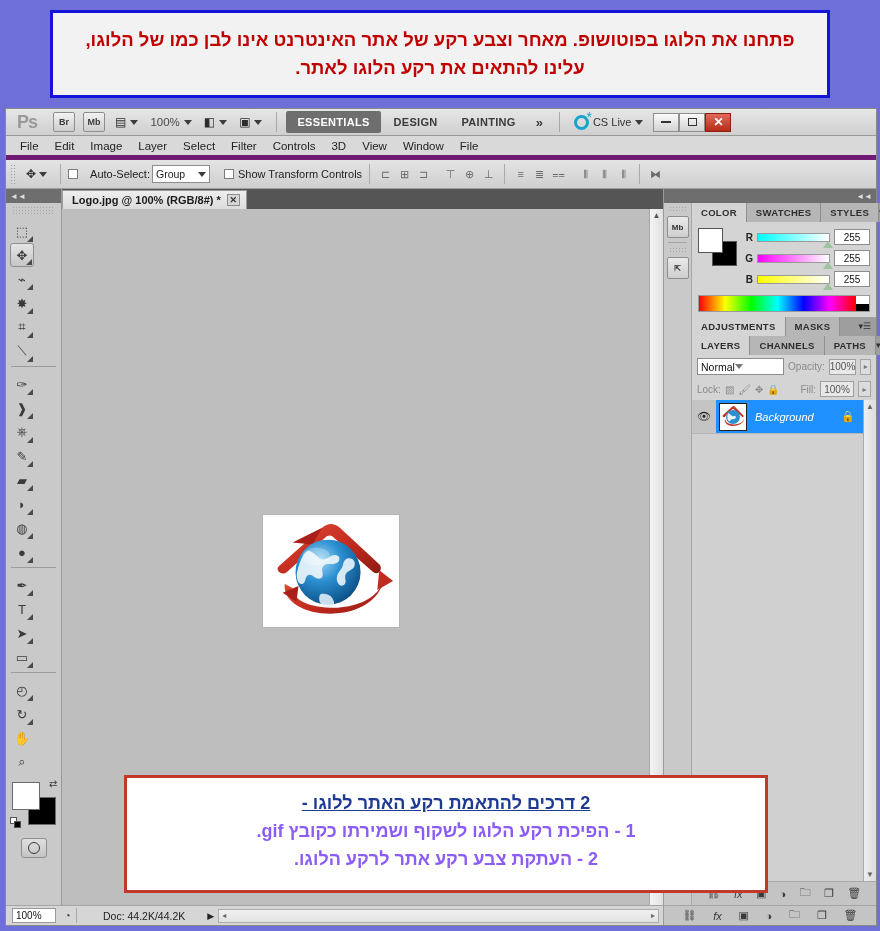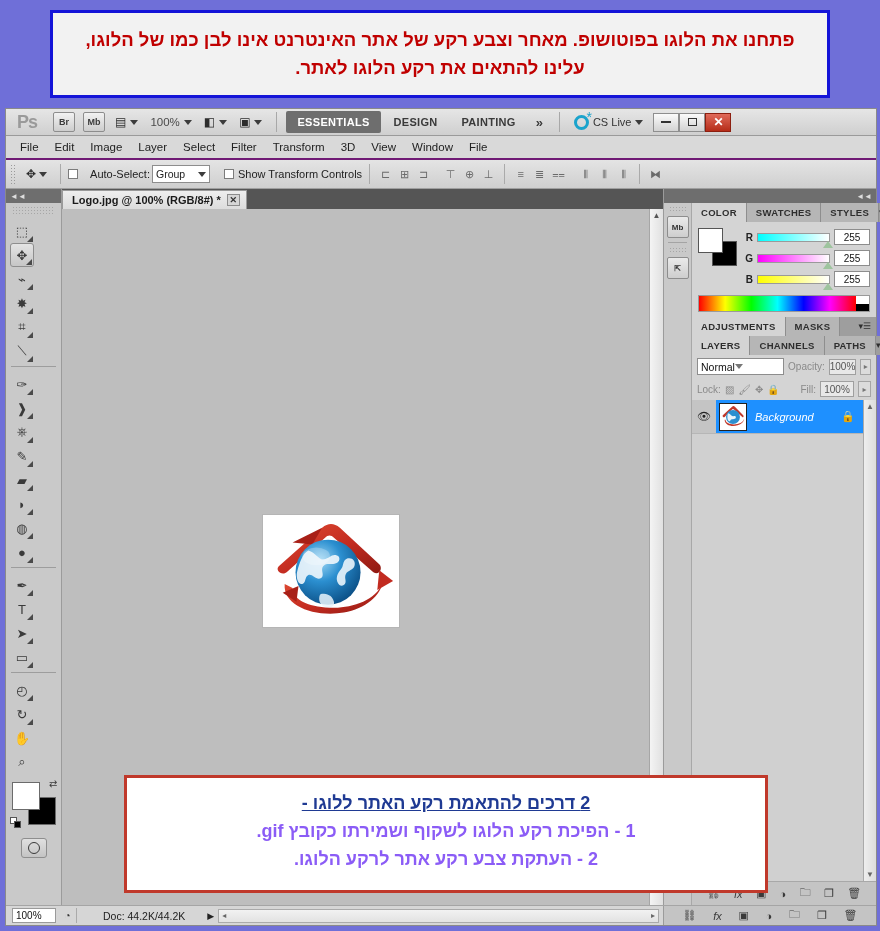--- a/index.html
+++ b/index.html
@@ -65,21 +65,21 @@
   .wbtn { width: 26px; height: 19px; border: 1px solid #8e8e8e;
           background: linear-gradient(#fbfbfb,#d2d2d2);
           display: flex; align-items: center; justify-content: center;
           font-size: 10px; color:#333; }
   .wbtn.close { background: linear-gradient(#e06a5a,#b52c18); color: #fff; font-weight: bold;
                 font-size: 12px; border-color:#8c1f10;}
   .mini { width: 10px; height: 2px; background:#333; }
   .maxi { width: 9px; height: 8px; border: 1.5px solid #333; }
 
   
-  .menu-bar { height: 24px; background: #d9d9d9; border-bottom: 2px solid #701a75;
+  .menu-bar { height: 24px; background: #d9d9d9; border-bottom: 5px solid #701a75;
               display: flex; align-items: center; padding-left: 6px; }
   .menu-item { font-size: 11.5px; color: #222; padding: 3px 8px; }
 
   
   .options-bar { height: 29px; background: linear-gradient(#e4e4e4,#cfcfcf);
                  border-bottom: 1px solid #9f9f9f; display: flex; align-items: center;
                  padding-left: 4px; }
   .grip { width:5px; height:20px;
           background-image: radial-gradient(#9a9a9a 40%, transparent 41%);
           background-size: 3px 3px; margin-right:5px; }
@@ -305,21 +305,21 @@
       </div>
     </div>
 
     <div class="menu-bar">
       <div class="menu-item">File</div>
       <div class="menu-item">Edit</div>
       <div class="menu-item">Image</div>
       <div class="menu-item">Layer</div>
       <div class="menu-item">Select</div>
       <div class="menu-item">Filter</div>
-      <div class="menu-item">Transform</div>
+      <div class="menu-item">Controls</div>
       <div class="menu-item">3D</div>
       <div class="menu-item">View</div>
       <div class="menu-item">Window</div>
       <div class="menu-item">File</div>
     </div>
 
     <div class="options-bar">
       <div class="grip"></div>
       <div class="opt-tool">
         <span class="ot-ico">✥</span>

